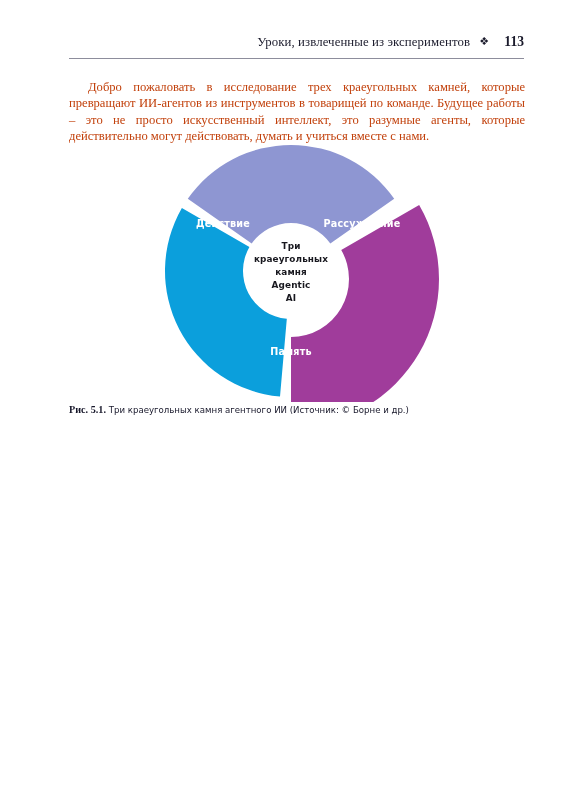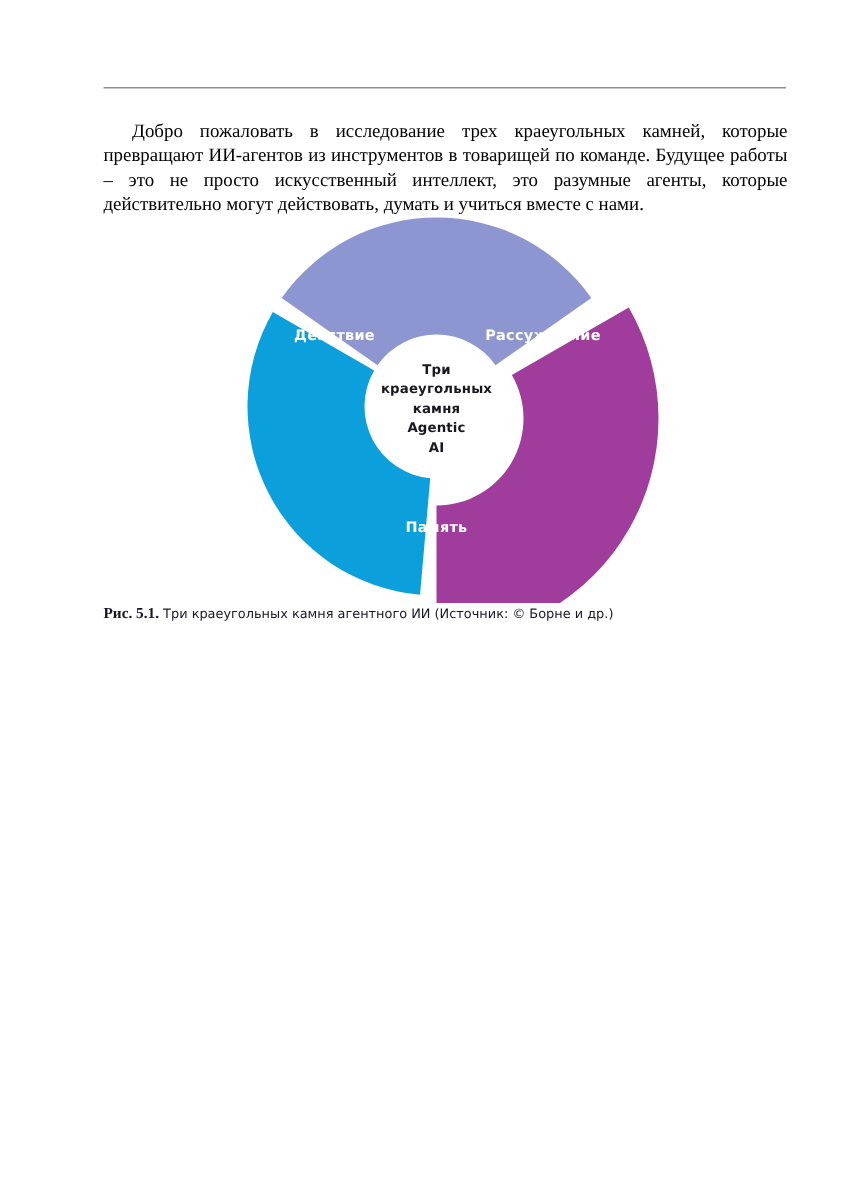--- a/index.html
+++ b/index.html
@@ -66,21 +66,21 @@
   #body-text {
     position: absolute;
     left: 69px;
     top: 66px;
     width: 456px;
     font-family: "Liberation Serif", serif;
     font-size: 12.6px;
     line-height: 16.6px;
     text-align: justify;
     text-indent: 19px;
-    color: #000000;
+    color: #c2410c;
     hyphens: manual;
   }
 
   
   #figure-block {
     position: absolute;
     left: 69px;
     top: 140px;
     width: 456px;
   }
@@ -131,20 +131,25 @@
   #caption-text {
     font-family: "DejaVu Sans", sans-serif;
     font-size: 8.6px;
     text-align: center;
   }
 </style>
 </head>
 <body>
 
 <div id="page-header">
+  <div id="header-line-row">
+    <span id="header-title">Уроки, извлеченные из экспериментов</span>
+    <span id="header-ornament">❖</span>
+    <span id="header-page-number">113</span>
+  </div>
   <div id="header-rule"></div>
 </div>
 
 <p id="body-text">Добро пожаловать в исследование трех краеугольных камней, которые превращают ИИ-агентов из инструментов в товарищей по команде. Будущее работы – это не просто искусственный интеллект, это разумные агенты, которые действительно могут действовать, думать и учиться вместе с нами.</p>
 
 <div id="figure-block">
   <div id="figure-graphic">
     <svg id="donut-svg" width="456" height="262" viewBox="0 0 456 262">
       <g>
         <path id="seg-path-0" d="M 211.01837641379507 256.52053195955995 A 126 126 0 0 1 112.88079912316074 67.99999999999999 L 180.43078061834694 107 A 48 48 0 0 0 217.8165243481124 178.81734550840378 Z" fill="#0b9fdc"></path>

